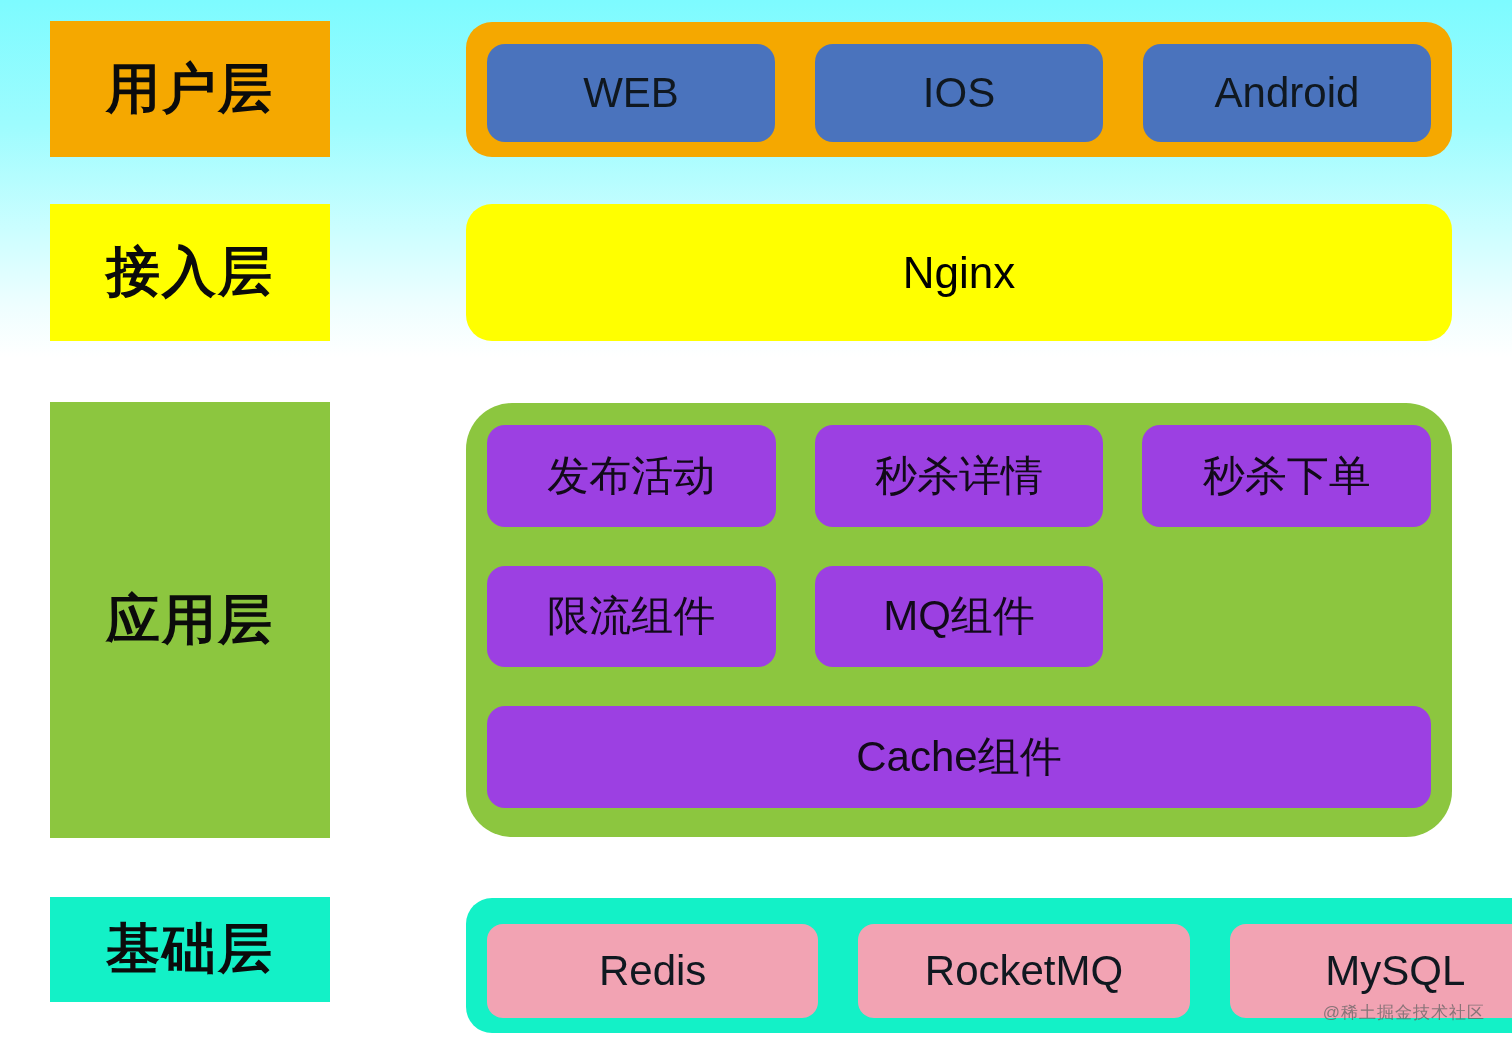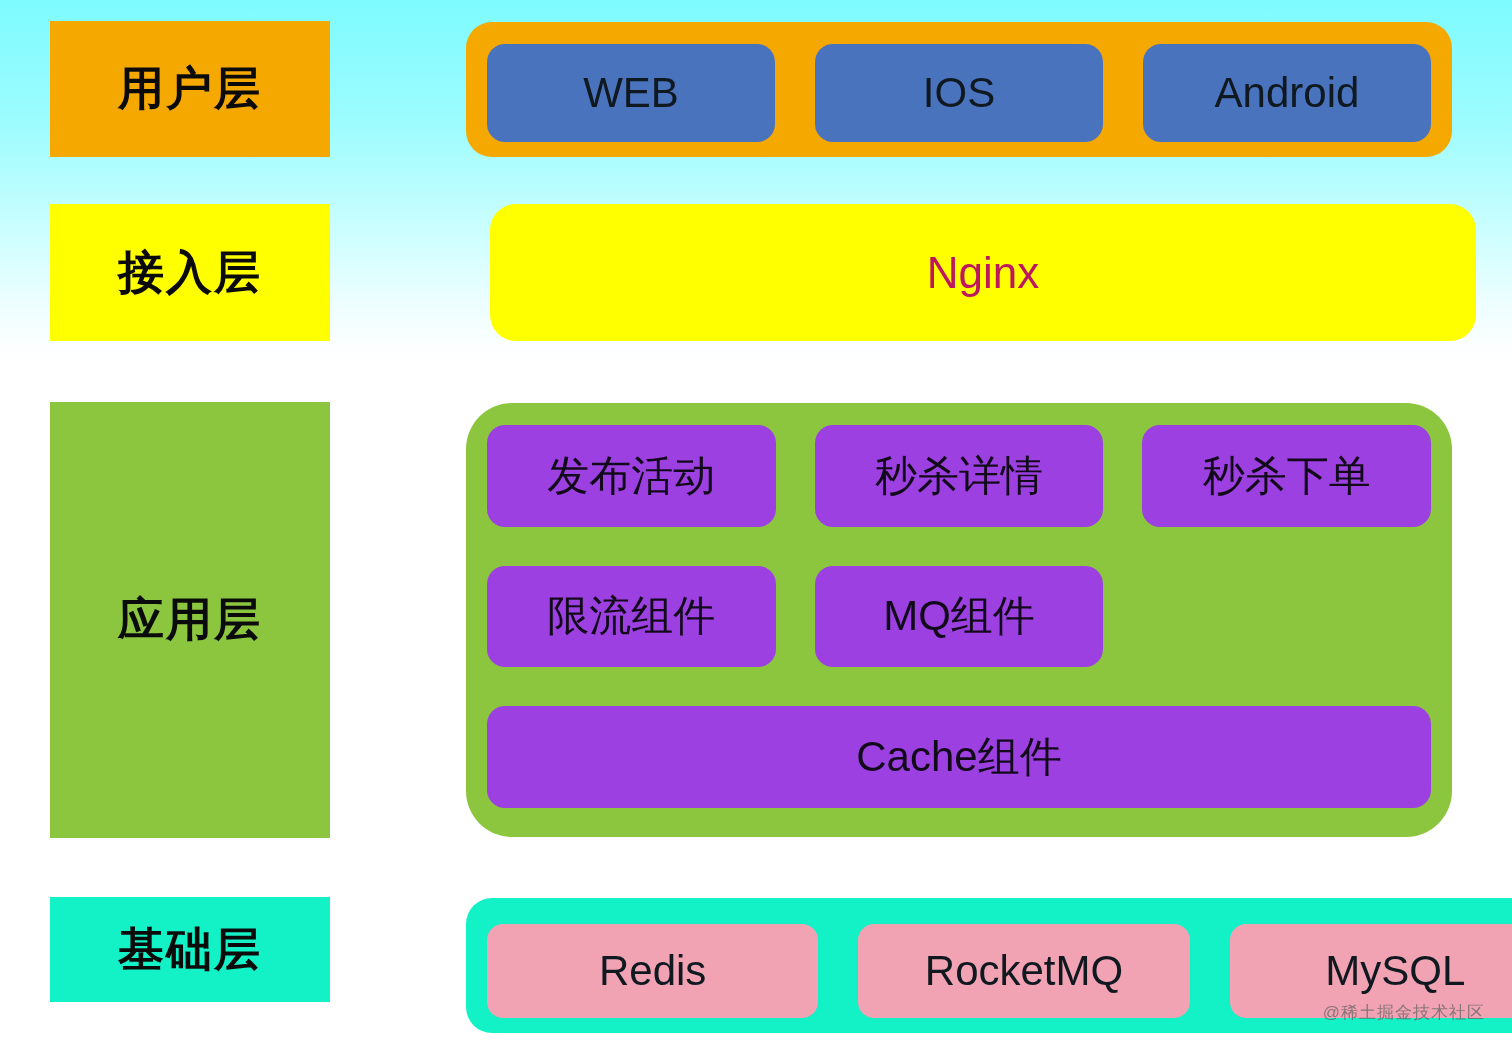--- a/index.html
+++ b/index.html
@@ -23,21 +23,21 @@
   }
 
   
   .layer-label {
     position: absolute;
     left: 50px;
     width: 280px;
     display: flex;
     align-items: center;
     justify-content: center;
-    font-size: 46px;
+    font-size: 54px;
     font-weight: 600;
     letter-spacing: 2px;
     color: #0b0b0b;
   }
   .label-user   { top: 21px;  height: 136px; background: #f5a800; }
   .label-access { top: 204px; height: 137px; background: #ffff00; }
   .label-app    { top: 402px; height: 436px; background: #8cc63f; }
   .label-infra  { top: 897px; height: 105px; background: #13f1c7; }
 
   
@@ -71,22 +71,21 @@
     position: absolute;
     left: 466px; top: 204px;
     width: 986px; height: 137px;
     background: #ffff00;
     border-radius: 26px;
     display: flex;
     align-items: center;
     justify-content: center;
     font-size: 44px;
     font-weight: 300;
-    color: #be185d;
-    margin-left: 24px;
+    color: #000000;
   }
 
   .app-container {
     position: absolute;
     left: 466px; top: 403px;
     width: 986px; height: 434px;
     background: #8cc63f;
     border-radius: 46px;
     box-sizing: border-box;
     padding: 22px 21px 29px;

